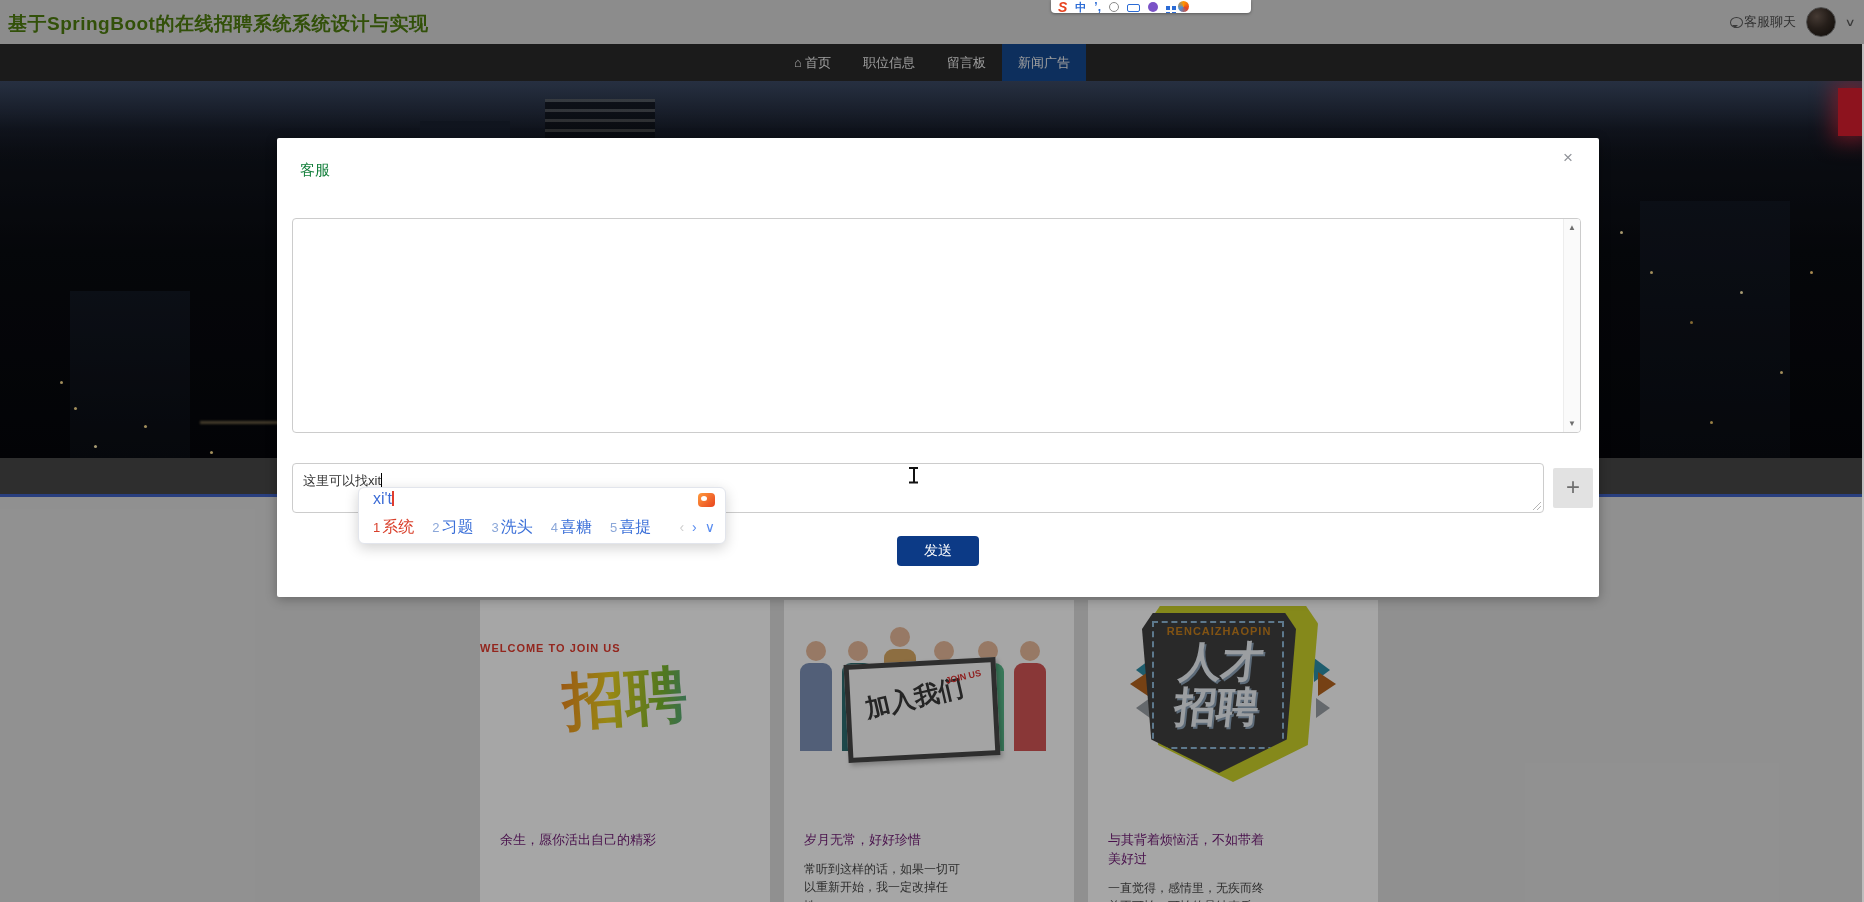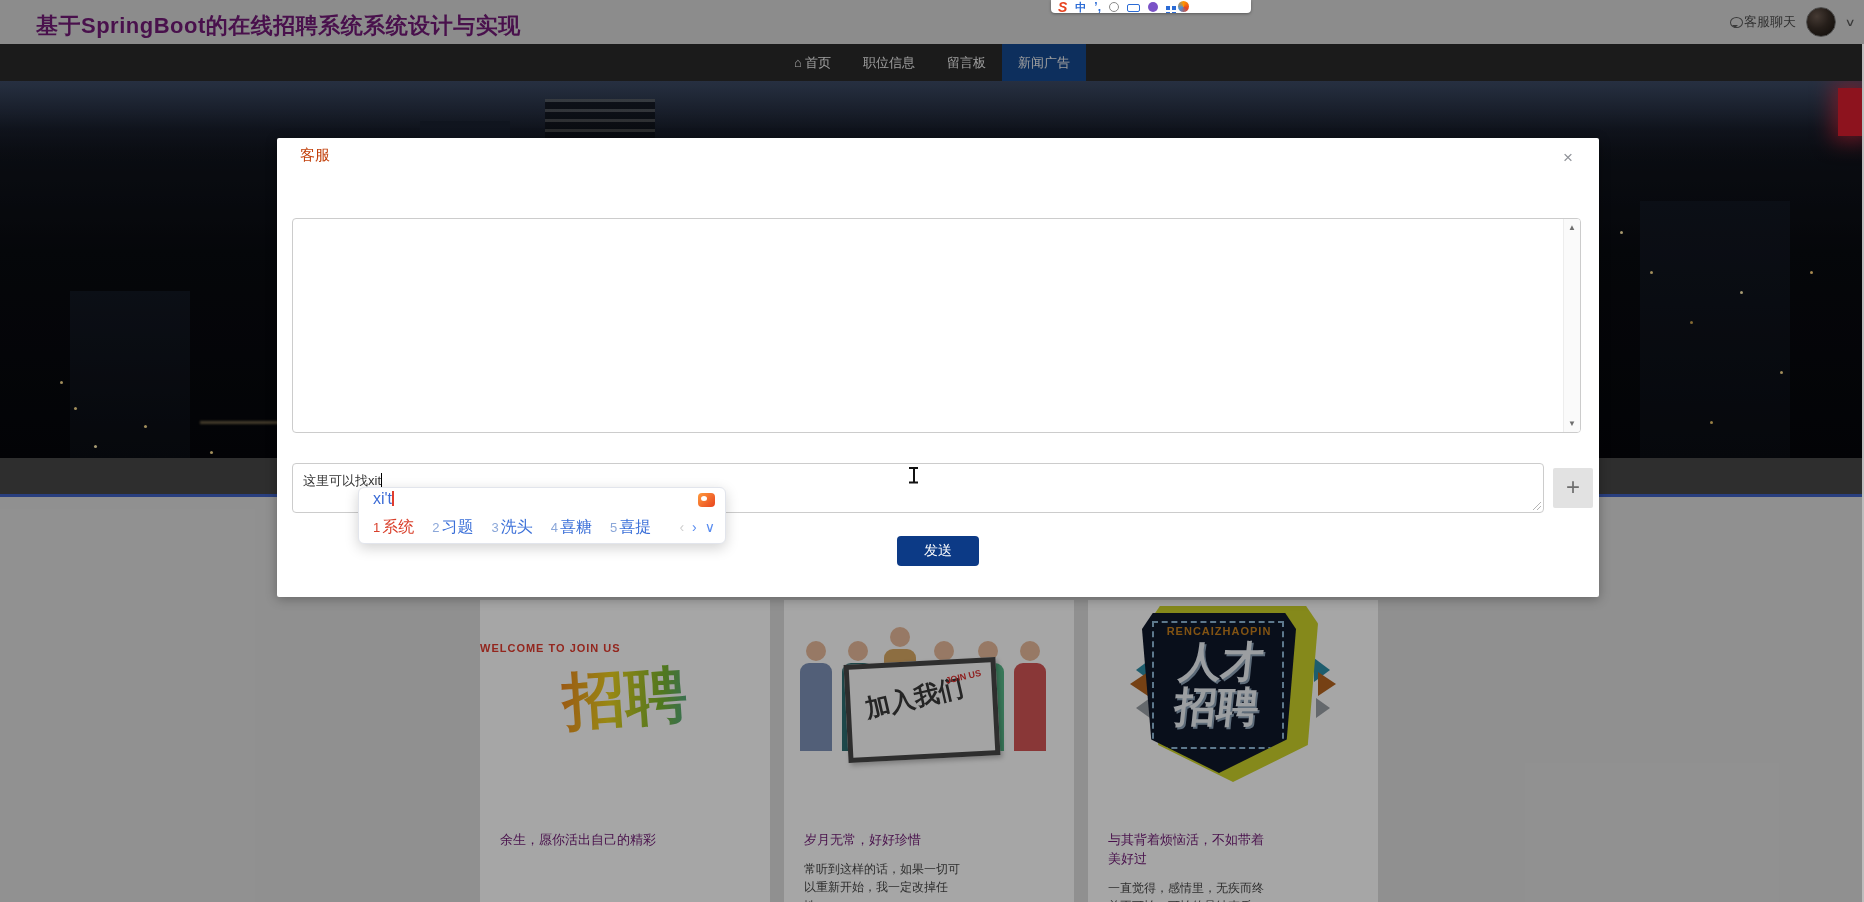--- a/index.html
+++ b/index.html
@@ -1,21 +1,21 @@
 <!DOCTYPE html>
 <html><head>
 <meta charset="utf-8">
 <style>
   * { margin:0; padding:0; box-sizing:border-box; }
   html,body { width:1864px; height:902px; overflow:hidden; font-family:"Liberation Sans","DejaVu Sans",sans-serif; background:#e9e9e9; }
   .stage { position:relative; width:1864px; height:902px; overflow:hidden; }
 
   
   .header { position:absolute; left:0; top:0; width:100%; height:44px; background:#d8d8d8; z-index:1; }
-  .site-title { position:absolute; left:36px; top:11px; font-size:22px; font-weight:bold; color:#701a75; letter-spacing:.5px; }
+  .site-title { position:absolute; left:8px; top:11px; font-size:19px; font-weight:bold; color:#4d7c0f; letter-spacing:.5px; }
   .header-right { position:absolute; right:10px; top:0; height:44px; display:flex; align-items:center; gap:10px; }
   .chat-entry { display:flex; align-items:center; gap:1px; font-size:13px; color:#4c4c4c; cursor:pointer; }
   .bubble { width:13px; height:11px; border:1.5px solid #5a5a5a; border-radius:50%; position:relative; }
   .bubble:after { content:""; position:absolute; left:1px; bottom:-4px; width:0; height:0; border:3px solid transparent; border-top-color:#5a5a5a; }
   .avatar { width:30px; height:30px; border-radius:50%; background:radial-gradient(circle at 35% 30%, #6b5a50 0%, #3a2f28 45%, #15100c 100%); border:1px solid #7a7a7a; }
   .chev { font-size:11px; color:#5a5a5a; transform:scaleX(1.4); }
 
   
   .nav { position:absolute; left:0; top:44px; width:100%; height:37px; background:#2a2a2a; z-index:1; display:flex; justify-content:center; align-items:stretch; }
   .nav-item { display:flex; align-items:center; padding:0 16px; font-size:13px; color:#f0f0f0; cursor:pointer; gap:3px; }
@@ -74,35 +74,35 @@
   .badge-wrap { position:absolute; left:46px; top:6px; width:198px; height:176px; }
   .tri { position:absolute; width:0; height:0; }
   .t1 { left:-10px; top:52px; border:12px solid transparent; border-right:16px solid #2e8fa8; }
   .t2 { left:-16px; top:66px; border:12px solid transparent; border-right:18px solid #b5651f; }
   .t3 { right:-10px; top:52px; border:12px solid transparent; border-left:16px solid #2e8fa8; }
   .t4 { right:-16px; top:66px; border:12px solid transparent; border-left:18px solid #b5651f; }
   .t5 { left:-8px; top:92px; border:10px solid transparent; border-right:14px solid #9aa0a6; }
   .t6 { right:-8px; top:92px; border:10px solid transparent; border-left:14px solid #9aa0a6; }
   .badge-outer { position:absolute; left:14px; top:0; width:170px; height:176px; background:#ccd32a;
                  clip-path:polygon(7% 0,93% 0,100% 10%,94% 79%,50% 100%,6% 79%,0 10%); }
-  .badge-inner { position:absolute; left:8px; top:7px; width:154px; height:160px; background:#0f172a;
+  .badge-inner { position:absolute; left:8px; top:7px; width:154px; height:160px; background:#404040;
                  clip-path:polygon(7% 0,93% 0,100% 10%,94% 79%,50% 100%,6% 79%,0 10%); }
   .badge-dash { position:absolute; left:10px; top:8px; width:132px; height:128px; border:2px dashed #8fb8d8; }
   .ribbon-txt { position:absolute; left:0; top:12px; width:100%; text-align:center; font-size:11px; font-weight:bold; letter-spacing:1px; color:#c7801e; }
   .badge-big { position:absolute; left:0; top:26px; width:100%; text-align:center; font-size:42px; font-weight:bold; color:#eef3f8;
                line-height:1.08; transform:skewX(-6deg); text-shadow:2px 2px 0 #8fa5ba; }
 
   
   .overlay { position:absolute; left:0; top:0; width:100%; height:100%; background:rgba(0,0,0,.35); z-index:10; }
   .edge { position:absolute; right:0; top:44px; bottom:0; width:2px; background:#bdbdbd; z-index:11; }
 
   
   .modal { position:absolute; left:277px; top:138px; width:1322px; height:459px; background:#fff; border-radius:2px;
            box-shadow:0 2px 12px rgba(0,0,0,.3); z-index:20; }
-  .modal-title { position:absolute; left:23px; top:8px; font-size:15px; color:#c2410c;font-family:Liberation Serif, serif; }
+  .modal-title { position:absolute; left:23px; top:23px; font-size:15px; color:#15803d;font-family:Liberation Serif, serif; }
   .modal-close { position:absolute; right:26px; top:10px; font-size:17px; color:#909399; cursor:pointer; }
   .chatbox { position:absolute; left:15px; top:80px; width:1289px; height:215px; border:1px solid #ccc; border-radius:4px; background:#fff; }
   .sb { position:absolute; right:0; top:0; bottom:0; width:17px; background:#fafafa; border-left:1px solid #ededed; border-radius:0 3px 3px 0; }
   .sb .up, .sb .dn { position:absolute; left:0; width:100%; text-align:center; font-size:8px; color:#6f6f6f; cursor:pointer; }
   .sb .up { top:4px; } .sb .dn { bottom:4px; }
   .sb .up:before { content:"▲"; } .sb .dn:before { content:"▼"; }
   .chat-input { position:absolute; left:15px; top:325px; width:1252px; height:50px; border:1px solid #ccc; border-radius:4px;
                 background:#fff; font-size:13px; color:#333; padding:8px 10px; cursor:text; }
   .caret { display:inline-block; width:1px; height:14px; background:#000; vertical-align:-2px; }
   .grip { position:absolute; right:2px; bottom:2px; width:10px; height:10px;

